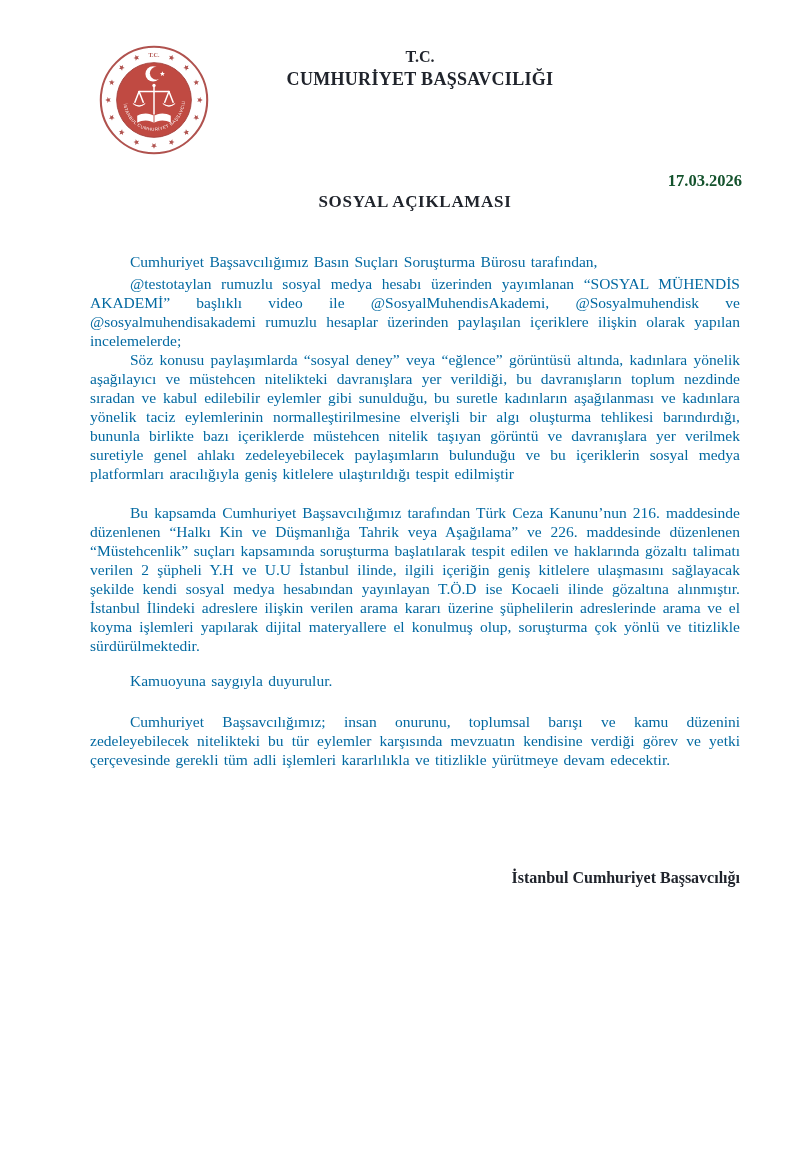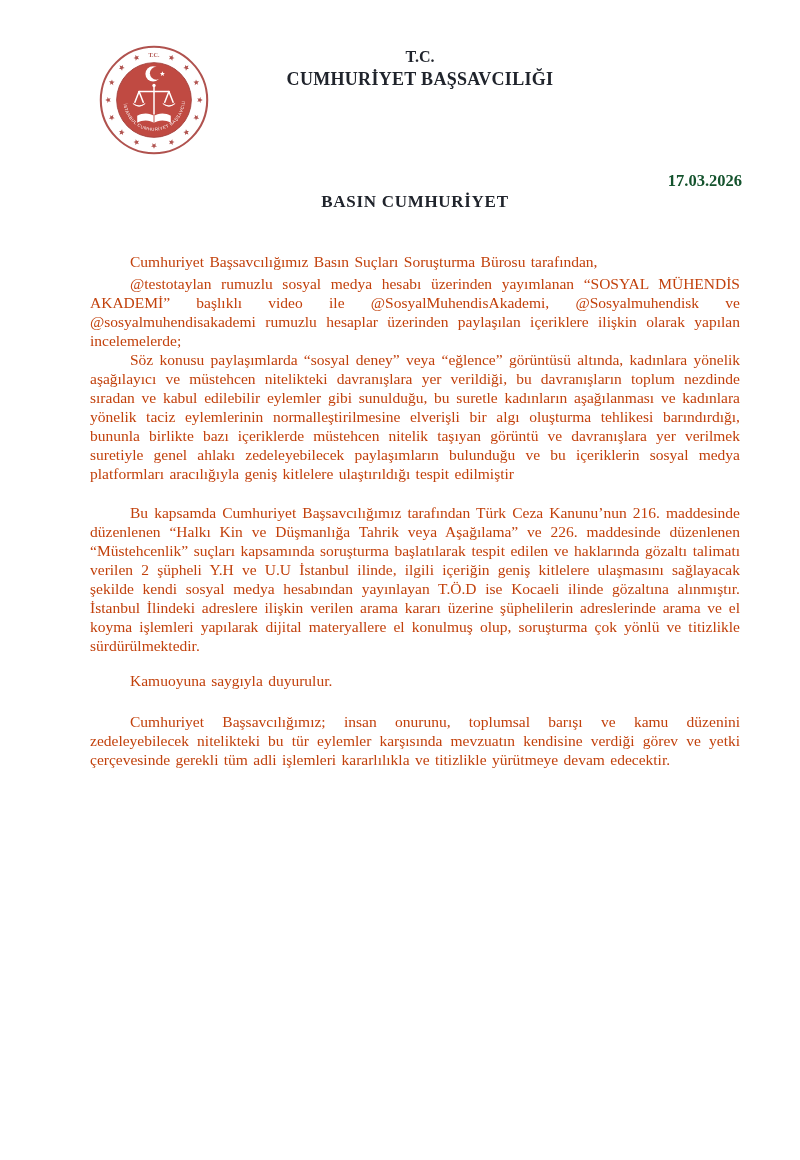--- a/index.html
+++ b/index.html
@@ -29,21 +29,21 @@
   }
 
   .doc-title {
     position: absolute; top: 192px; left: 90px; width: 650px;
     text-align: center; font-weight: bold; font-size: 17px;
     letter-spacing: 0.7px; color: #20242c;
   }
 
   .doc-body {
     position: absolute; top: 252px; left: 90px; width: 650px;
-    color: #c2410c;
+    color: #0369a1;
   }
   .para {
     margin: 0; text-align: justify; text-indent: 40px;
     font-size: 15.5px; line-height: 19px;
     word-spacing: 1.5px;
   }
   .para + .para { }
   .para.nogap   { margin-top: 3px; }
   .para.gap-lg  { margin-top: 20px; }
   .para.gap-md  { margin-top: 22px; }
@@ -121,25 +121,26 @@
     </text>
   </svg>
 
   <div class="letterhead">
     <div class="lh-tc">T.C.</div>
     <div class="lh-off">CUMHURİYET BAŞSAVCILIĞI</div>
   </div>
 
   <div class="doc-date">17.03.2026</div>
 
-  <div class="doc-title">BASIN CUMHURİYET</div>
+  <div class="doc-title">SOSYAL AÇIKLAMASI</div>
 
   <div class="doc-body">
     <p class="para">Cumhuriyet Başsavcılığımız Basın Suçları Soruşturma Bürosu tarafından,</p>
     <p class="para nogap">@testotaylan rumuzlu sosyal medya hesabı üzerinden yayımlanan “SOSYAL MÜHENDİS AKADEMİ” başlıklı video ile @SosyalMuhendisAkademi, @Sosyalmuhendisk ve @sosyalmuhendisakademi rumuzlu hesaplar üzerinden paylaşılan içeriklere ilişkin olarak yapılan incelemelerde;</p>
     <p class="para">Söz konusu paylaşımlarda “sosyal deney” veya “eğlence” görüntüsü altında, kadınlara yönelik aşağılayıcı ve müstehcen nitelikteki davranışlara yer verildiği, bu davranışların toplum nezdinde sıradan ve kabul edilebilir eylemler gibi sunulduğu, bu suretle kadınların aşağılanması ve kadınlara yönelik taciz eylemlerinin normalleştirilmesine elverişli bir algı oluşturma tehlikesi barındırdığı, bununla birlikte bazı içeriklerde müstehcen nitelik taşıyan görüntü ve davranışlara yer verilmek suretiyle genel ahlakı zedeleyebilecek paylaşımların bulunduğu ve bu içeriklerin sosyal medya platformları aracılığıyla geniş kitlelere ulaştırıldığı tespit edilmiştir</p>
     <p class="para gap-lg">Bu kapsamda Cumhuriyet Başsavcılığımız tarafından Türk Ceza Kanunu’nun 216. maddesinde düzenlenen “Halkı Kin ve Düşmanlığa Tahrik veya Aşağılama” ve 226. maddesinde düzenlenen “Müstehcenlik” suçları kapsamında soruşturma başlatılarak tespit edilen ve haklarında gözaltı talimatı verilen 2 şüpheli Y.H ve U.U İstanbul ilinde, ilgili içeriğin geniş kitlelere ulaşmasını sağlayacak şekilde kendi sosyal medya hesabından yayınlayan T.Ö.D ise Kocaeli ilinde gözaltına alınmıştır. İstanbul İlindeki adreslere ilişkin verilen arama kararı üzerine şüphelilerin adreslerinde arama ve el koyma işlemleri yapılarak dijital materyallere el konulmuş olup, soruşturma çok yönlü ve titizlikle sürdürülmektedir.</p>
     <p class="para gap-sm">Kamuoyuna saygıyla duyurulur.</p>
     <p class="para gap-md">Cumhuriyet Başsavcılığımız; insan onurunu, toplumsal barışı ve kamu düzenini zedeleyebilecek nitelikteki bu tür eylemler karşısında mevzuatın kendisine verdiği görev ve yetki çerçevesinde gerekli tüm adli işlemleri kararlılıkla ve titizlikle yürütmeye devam edecektir.</p>
   </div>
 
+  <div class="signature">İstanbul Cumhuriyet Başsavcılığı</div>
 
 </div>
 
 </body></html>

